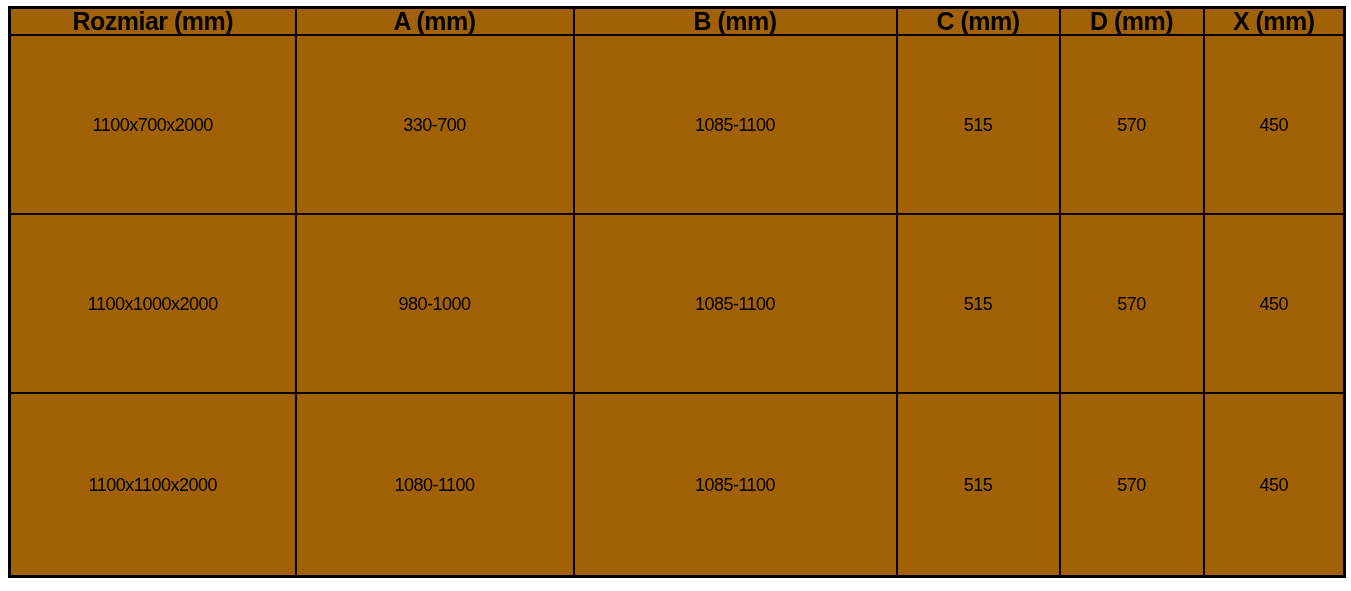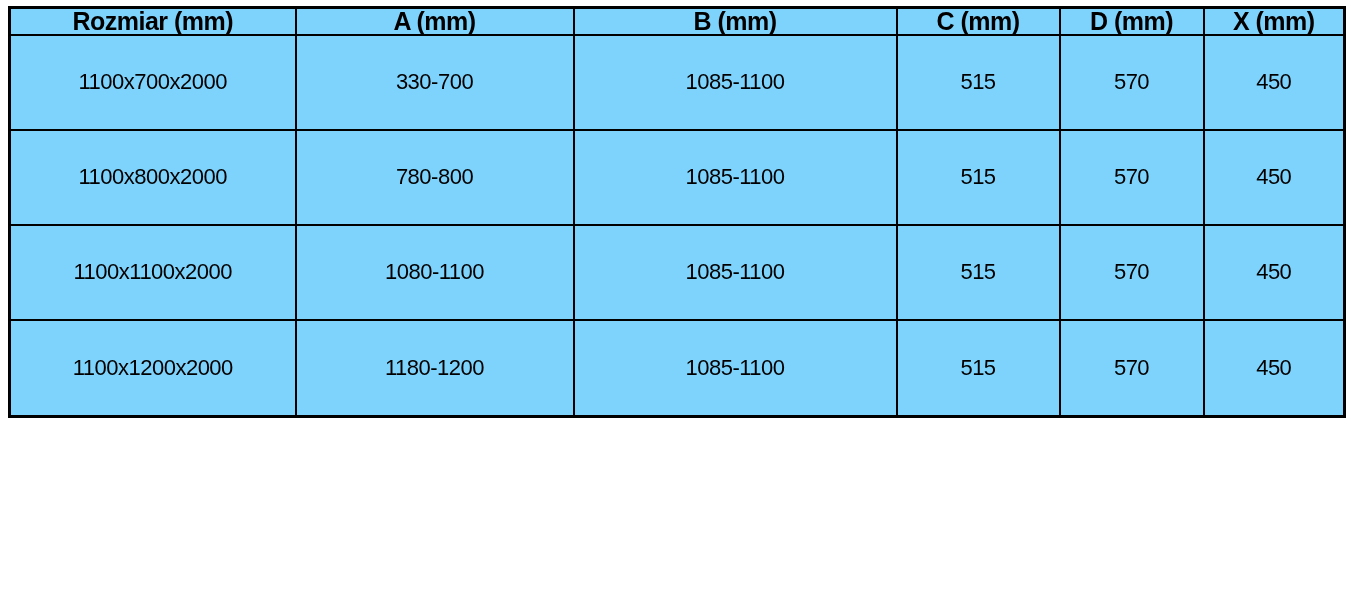--- a/index.html
+++ b/index.html
@@ -14,30 +14,30 @@
     height: 591px;
     overflow: hidden;
   }
   .page-wrap {
     padding: 6px 8px;
   }
   table.spec-table {
     border-collapse: collapse;
     table-layout: fixed;
     width: 1335px;
-    height: 412px;
-    background: #7dd3fc;
+    height: 572px;
+    background: #a16207;
     border: 3px solid #000000;
   }
   table.spec-table th,
   table.spec-table td {
     border: 2px solid #000000;
     text-align: center;
     vertical-align: middle;
-    font-size: 22px;
+    font-size: 18px;
     line-height: 1;
     padding: 0;
     white-space: nowrap;
     letter-spacing: -0.5px;
   }
   table.spec-table th {
     font-weight: bold;
     font-size: 25px;
   }
 </style>
@@ -67,38 +67,30 @@
     <tbody>
         <tr>
           <td>1100x700x2000</td>
           <td>330-700</td>
           <td>1085-1100</td>
           <td>515</td>
           <td>570</td>
           <td>450</td>
         </tr>
         <tr>
-          <td>1100x800x2000</td>
-          <td>780-800</td>
+          <td>1100x1000x2000</td>
+          <td>980-1000</td>
           <td>1085-1100</td>
           <td>515</td>
           <td>570</td>
           <td>450</td>
         </tr>
         <tr>
           <td>1100x1100x2000</td>
           <td>1080-1100</td>
           <td>1085-1100</td>
           <td>515</td>
           <td>570</td>
           <td>450</td>
         </tr>
-        <tr>
-          <td>1100x1200x2000</td>
-          <td>1180-1200</td>
-          <td>1085-1100</td>
-          <td>515</td>
-          <td>570</td>
-          <td>450</td>
-        </tr>
       </tbody>
   </table>
 </div>
 
 </body></html>

